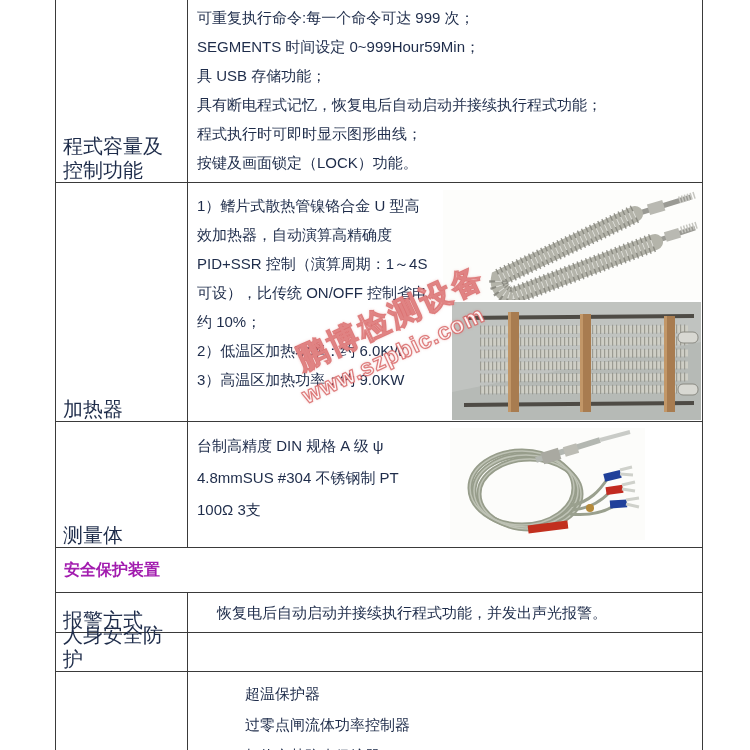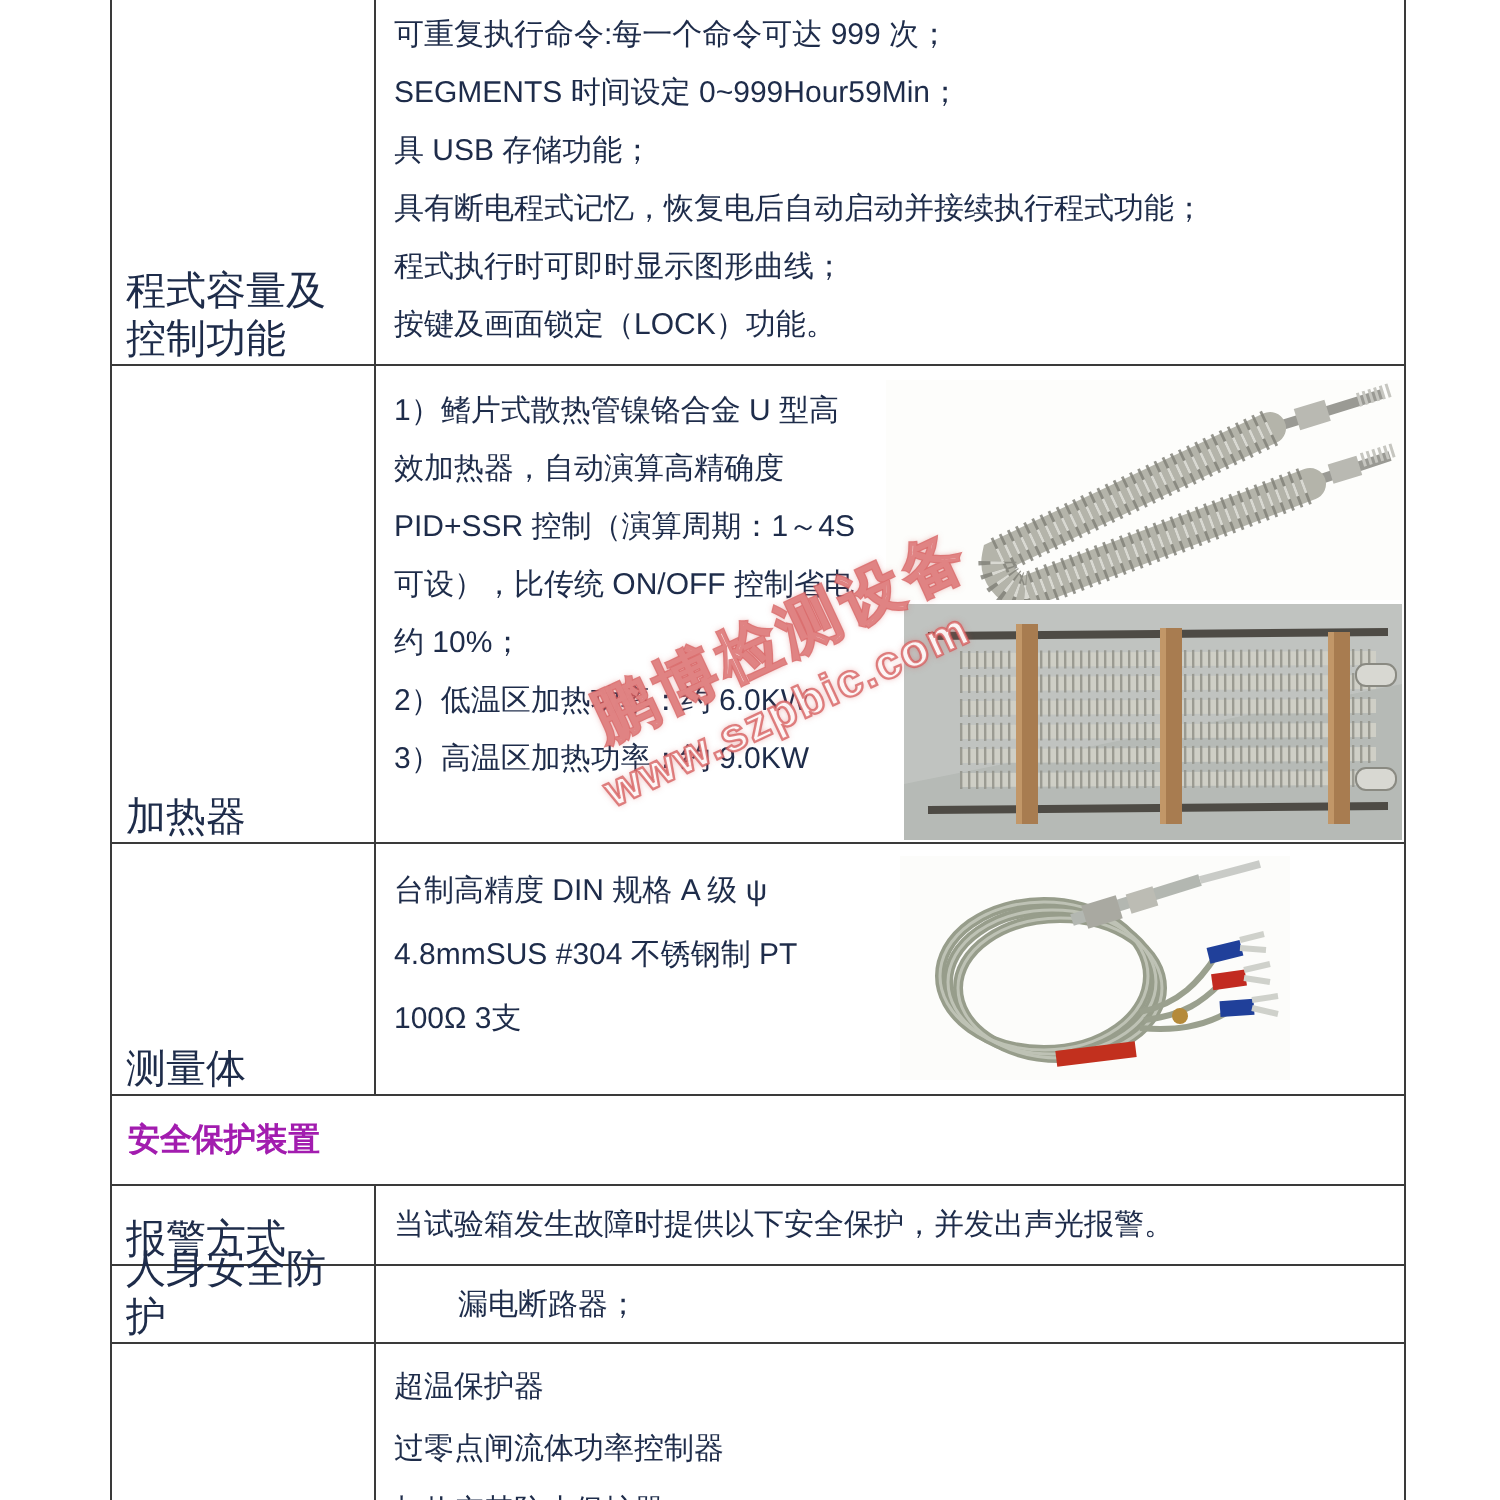--- a/index.html
+++ b/index.html
@@ -35,27 +35,27 @@
   .row2{height:239px;}
   .row2 .content-cell{padding-top:8px;}
   .row3{height:126px;}
   .row3 .content-cell{padding-top:8px;}
   .row3 .line{line-height:32px;}
   .section-row{
     height:45px;border-bottom:1px solid #3a3a3a;box-sizing:border-box;
     display:flex;align-items:center;padding-left:8px;
     font-size:16px;font-weight:bold;color:#a21caf;
   }
-  .row5{height:40px;}
+  .row5{height:40px;gap:20px;}
   .row5 .content-cell{display:flex;align-items:center;}
   .row6{height:39px;gap:32px;}
   .row6 .content-cell{display:flex;align-items:center;}
   .row7{height:115px;border-bottom:none;}
   .row7 .content-cell{padding-top:6px;}
-  .row7 .line{line-height:31px;}
+  .row7 .line{line-height:31px;margin-left:48px;}
   .photo{position:absolute;display:block;}
   .photo-u-heater{left:255px;top:7px;}
   .photo-rack{left:264px;top:119px;}
   .photo-pt100{left:262px;top:6px;}
   .watermark{
     position:absolute;left:272px;top:298px;width:250px;z-index:40;
     transform:rotate(-25deg);transform-origin:center;
     text-align:center;pointer-events:none;
     font-weight:bold;
     color:rgba(255,255,255,0.92);
@@ -201,30 +201,27 @@
 
     <div class="section-row">
       <span>安全保护装置</span>
     </div>
 
     <div class="row row5">
       <div class="label-cell">
         <span>报警方式</span>
       </div>
       <div class="content-cell">
-        <div class="line">当试验箱发生故障时提供以下安全保护，并发出声光报警。</div>
+        <div class="line">恢复电后自动启动并接续执行程式功能，并发出声光报警。</div>
       </div>
     </div>
 
     <div class="row row6">
       <div class="label-cell">
         <span>人身安全防护</span>
-      </div>
-      <div class="content-cell">
-        <div class="line">漏电断路器；</div>
       </div>
     </div>
 
     <div class="row row7">
       <div class="label-cell">
         <span></span>
       </div>
       <div class="content-cell">
         <div class="line">超温保护器</div>
         <div class="line">过零点闸流体功率控制器</div>

